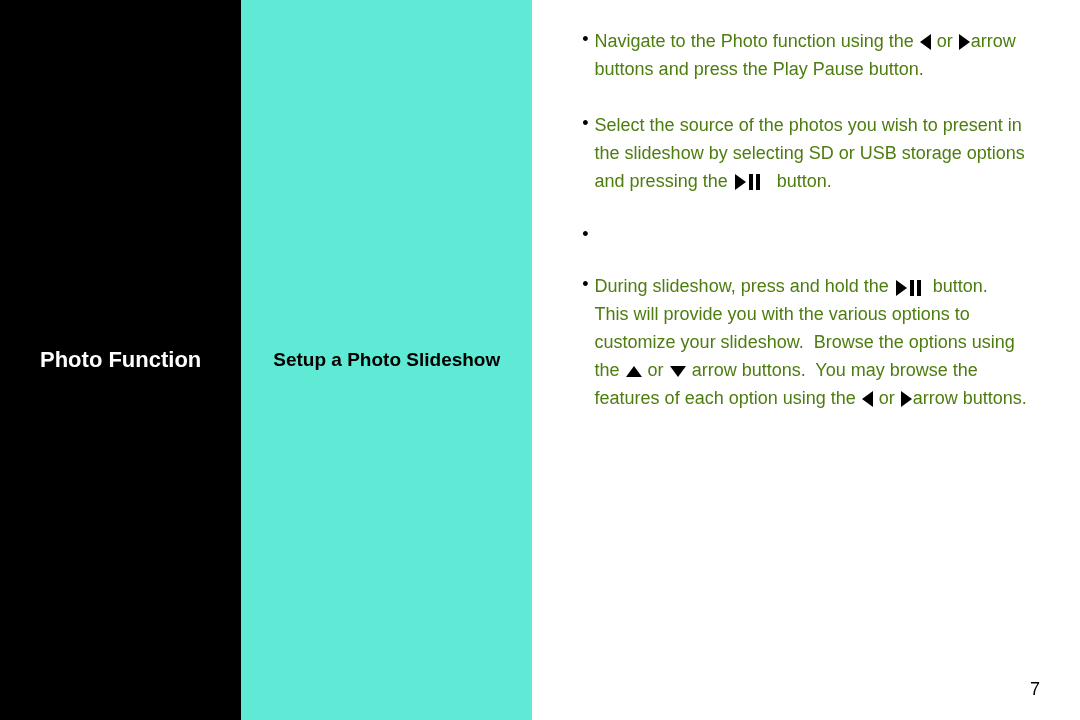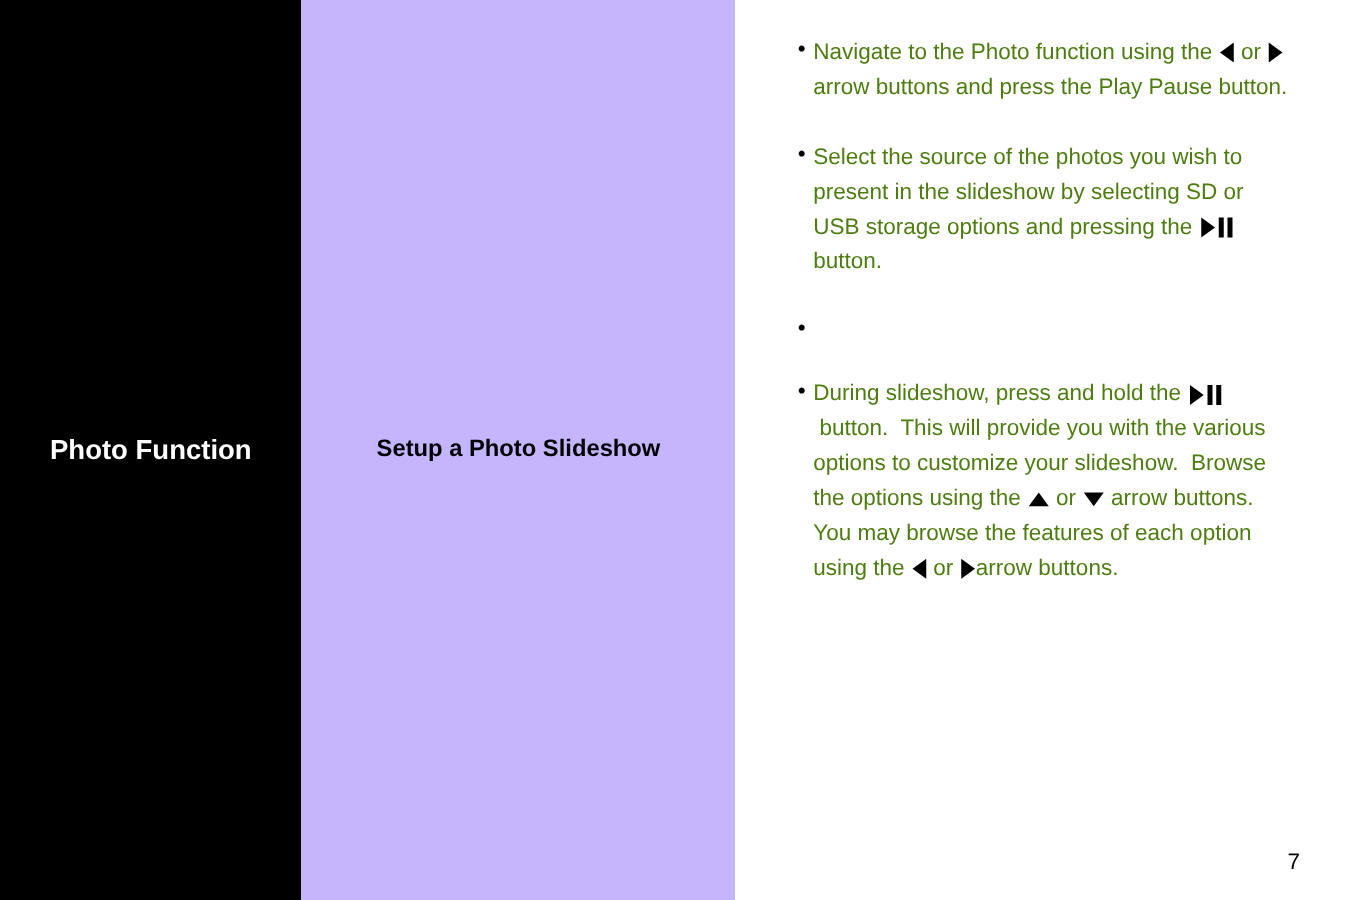--- a/index.html
+++ b/index.html
@@ -33,22 +33,22 @@
       align-items: center;
     }
 
     .header-title {
       color: #ffffff;
       font-size: 22px;
       font-weight: bold;
     }
 
     .section-header {
-      background: #c4b5fd;
-      padding: 10px 60px;
+      background: #5eead4;
+      padding: 10px 32px;
       min-height: 44px;
       display: flex;
       align-items: center;
       text-align: center;
     }
 
     .section-title {
       font-size: 19px;
       font-weight: bold;
       color: #000000;

